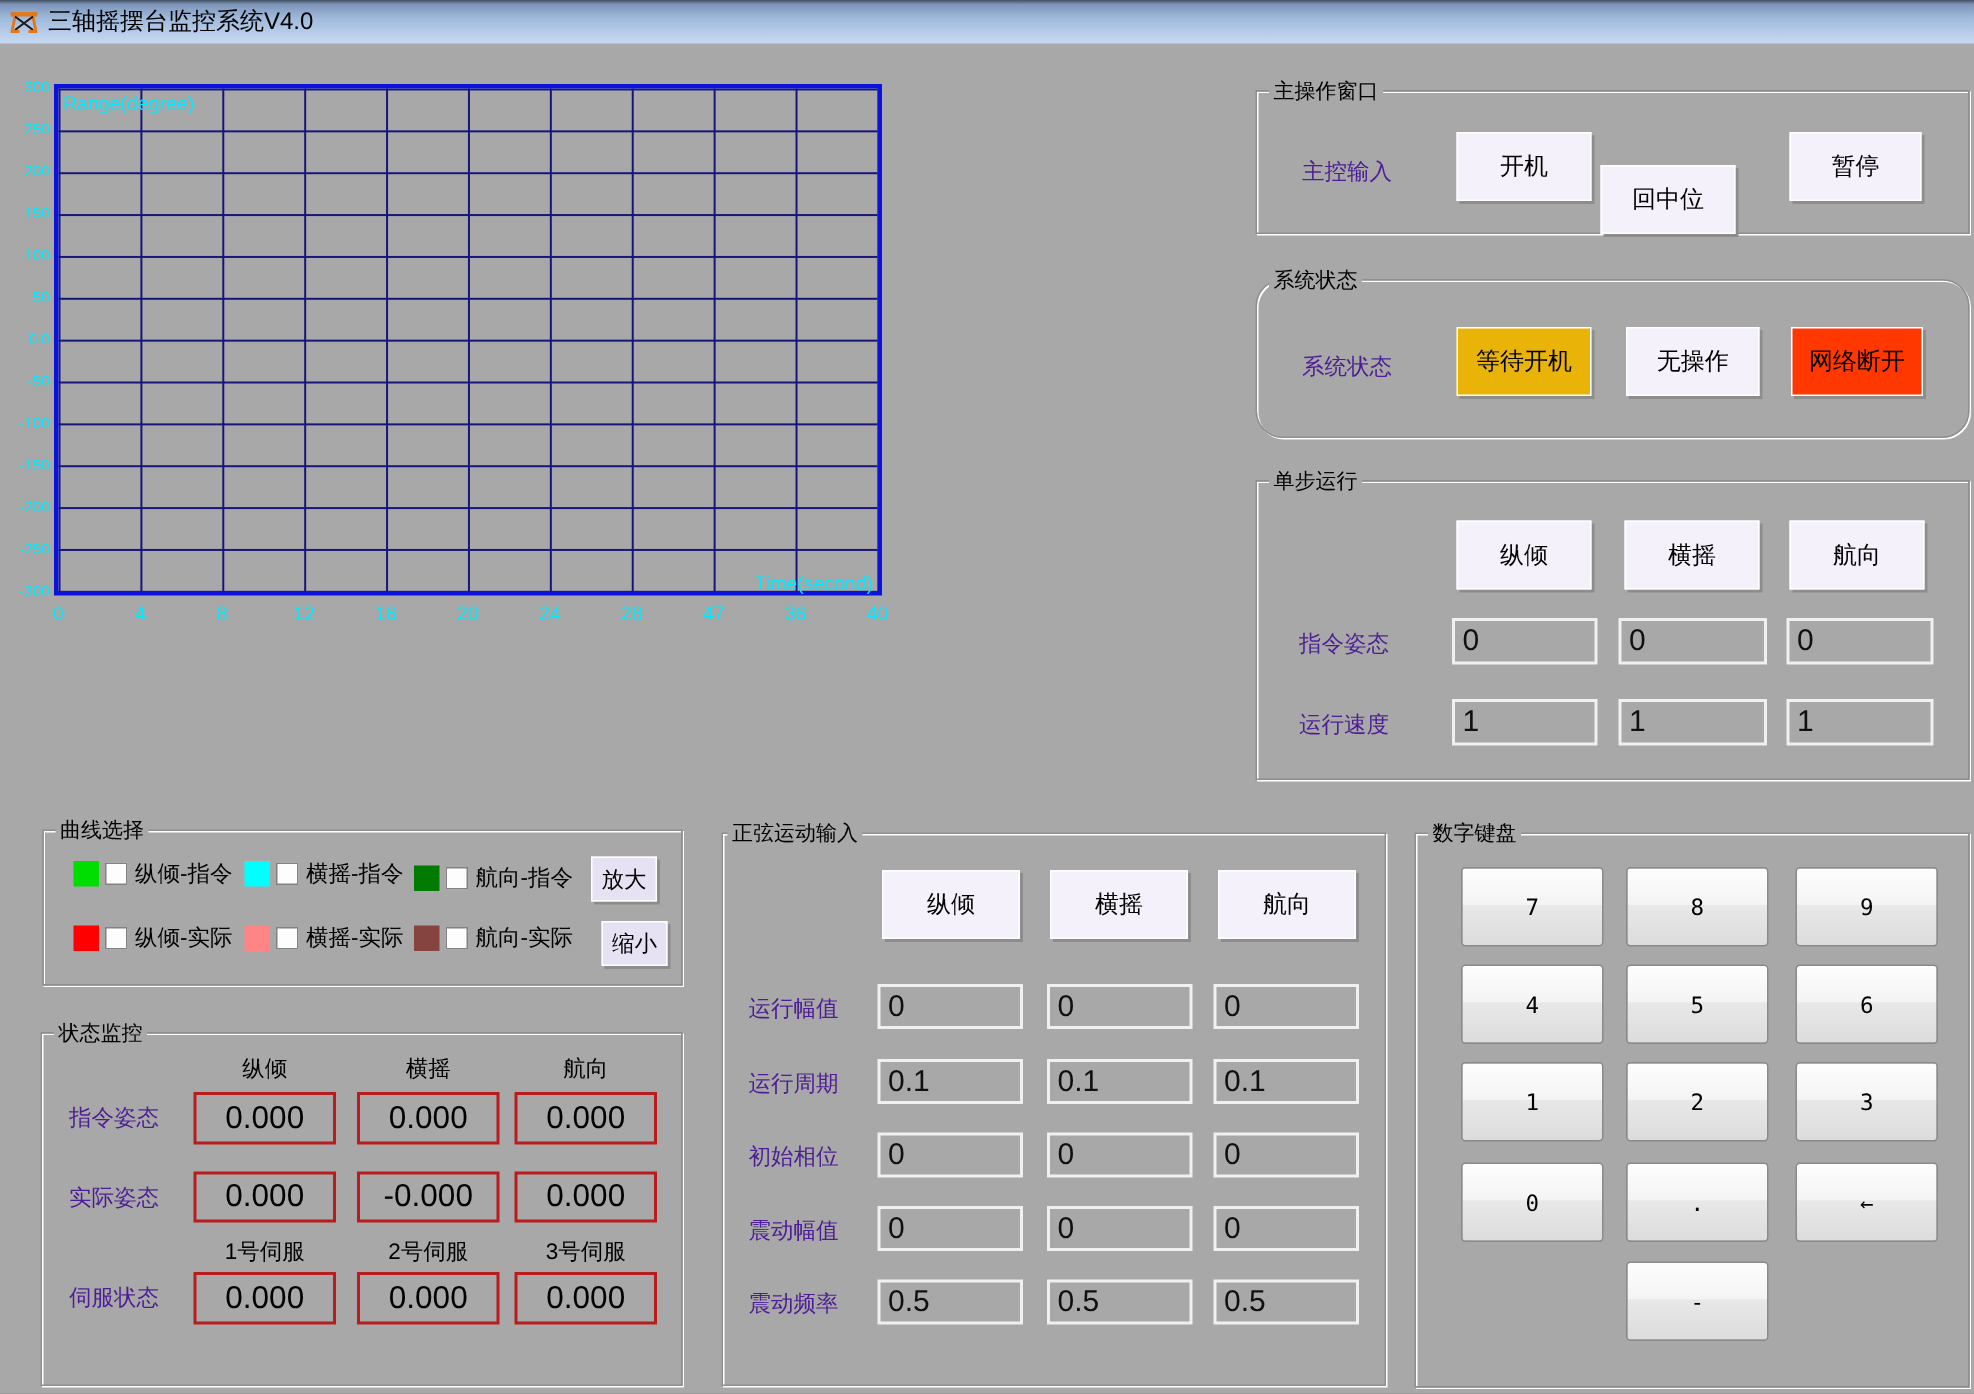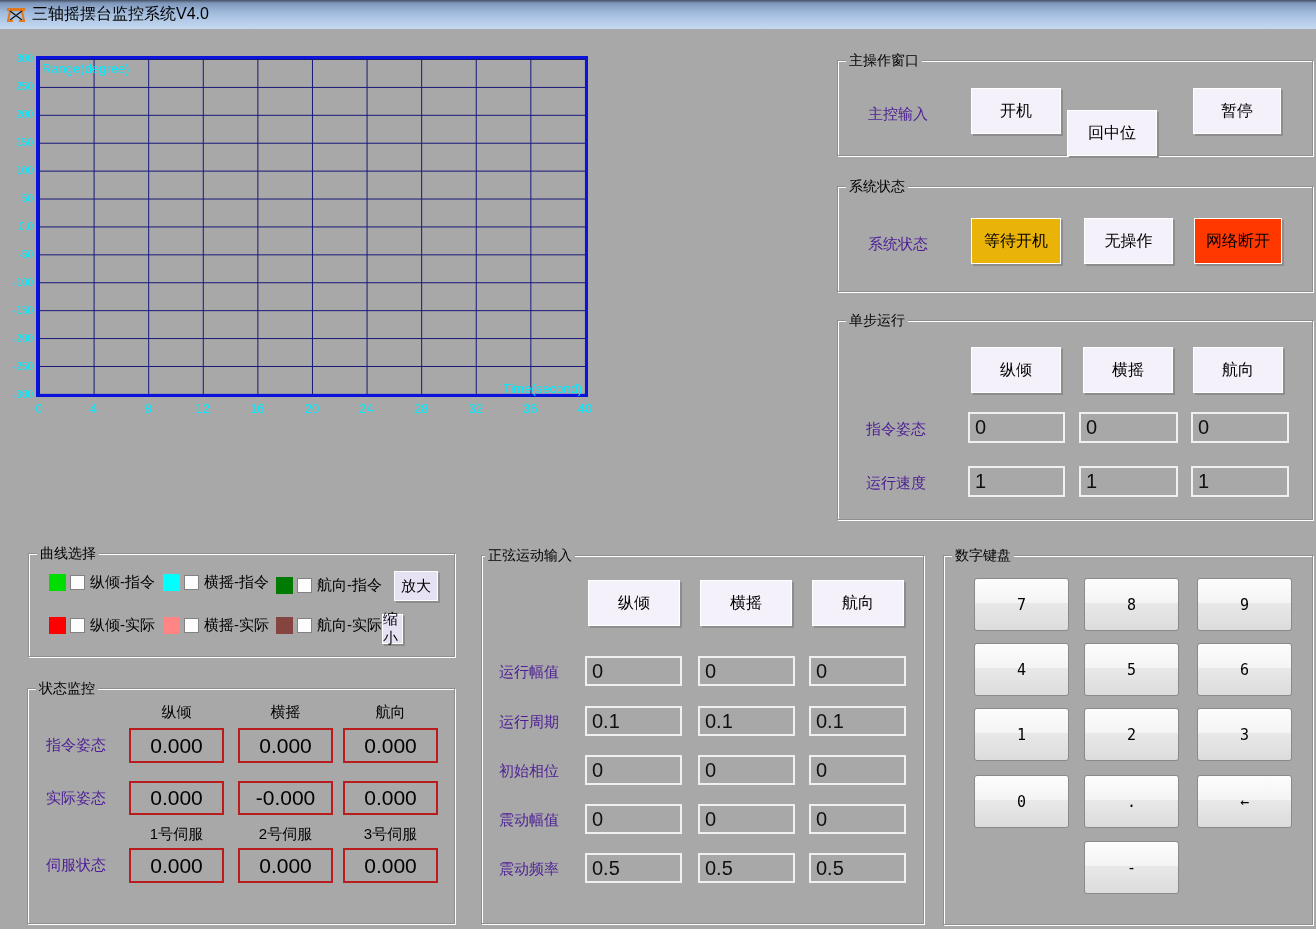--- a/index.html
+++ b/index.html
@@ -87,34 +87,34 @@
       </div>
     <div class="xticks">
         <span class="xtick">0</span>
         <span class="xtick">4</span>
         <span class="xtick">8</span>
         <span class="xtick">12</span>
         <span class="xtick">16</span>
         <span class="xtick">20</span>
         <span class="xtick">24</span>
         <span class="xtick">28</span>
-        <span class="xtick">32</span>
+        <span class="xtick">47</span>
         <span class="xtick">36</span>
         <span class="xtick">40</span>
       </div>
 
     <div class="gbox" style="left:837px;top:31px;width:474px;height:94px;">
       <span class="gtitle">主操作窗口</span>
       <span class="lbl" style="left:30px;top:44px;">主控输入</span>
       <div class="btn3d" style="left:133px;top:27px;width:90px;height:46px;">开机</div>
       <div class="btn3d" style="left:229px;top:27px;width:90px;height:46px;margin-top:22px;">回中位</div>
       <div class="btn3d" style="left:355px;top:27px;width:88px;height:46px;">暂停</div>
     </div>
 
-    <div class="gbox" style="left:837px;top:157px;width:474px;height:104px;">
+    <div class="gbox" style="left:837px;top:157px;width:474px;height:104px;border-radius:18px;">
       <span class="gtitle">系统状态</span>
       <span class="lbl" style="left:30px;top:48px;">系统状态</span>
       <div class="ind" style="left: 133px; top: 31px; width: 90px; height: 46px; background-color: #eab308;">等待开机</div>
       <div class="ind" style="left: 246px; top: 31px; width: 89px; height: 46px; background-color: rgb(244, 241, 250);">无操作</div>
       <div class="ind" style="left: 356px; top: 31px; width: 88px; height: 46px; background-color: rgb(255, 56, 0);">网络断开</div>
     </div>
 
     <div class="gbox" style="left:837px;top:291px;width:474px;height:198px;">
       <span class="gtitle">单步运行</span>
       <div class="btn3d" style="left:133px;top:26px;width:90px;height:46px;">纵倾</div>
@@ -156,21 +156,21 @@
         <span class="swatch" style="background-color: rgb(255, 133, 133);"></span>
         <span class="checkbox"></span>
         <span class="llabel">横摇-实际</span>
       </div>
       <div class="lentry" style="left:247px;top:62px;">
         <span class="swatch" style="background-color: rgb(134, 68, 65);"></span>
         <span class="checkbox"></span>
         <span class="llabel">航向-实际</span>
       </div>
       <div class="btn3d small" style="left:365px;top:17px;width:44px;height:30px;">放大</div>
-      <div class="btn3d small" style="left:353px;top:60px;width:21px;height:30px;">缩小</div>
+      <div class="btn3d small" style="left:372px;top:60px;width:44px;height:30px;">缩小</div>
     </div>
 
     <div class="gbox" style="left:27px;top:659px;width:426px;height:234px;">
       <span class="gtitle">状态监控</span>
       <span class="colhdr" style="left:101px;top:14px;">纵倾</span>
       <span class="colhdr" style="left:210px;top:14px;">横摇</span>
       <span class="colhdr" style="left:315px;top:14px;">航向</span>
       <span class="lbl" style="left:18px;top:47px;">指令姿态</span>
       <div class="sfield" style="left:101px;top:39px;width:95px;height:35px;">0.000</div>
       <div class="sfield" style="left:210px;top:39px;width:95px;height:35px;">0.000</div>

